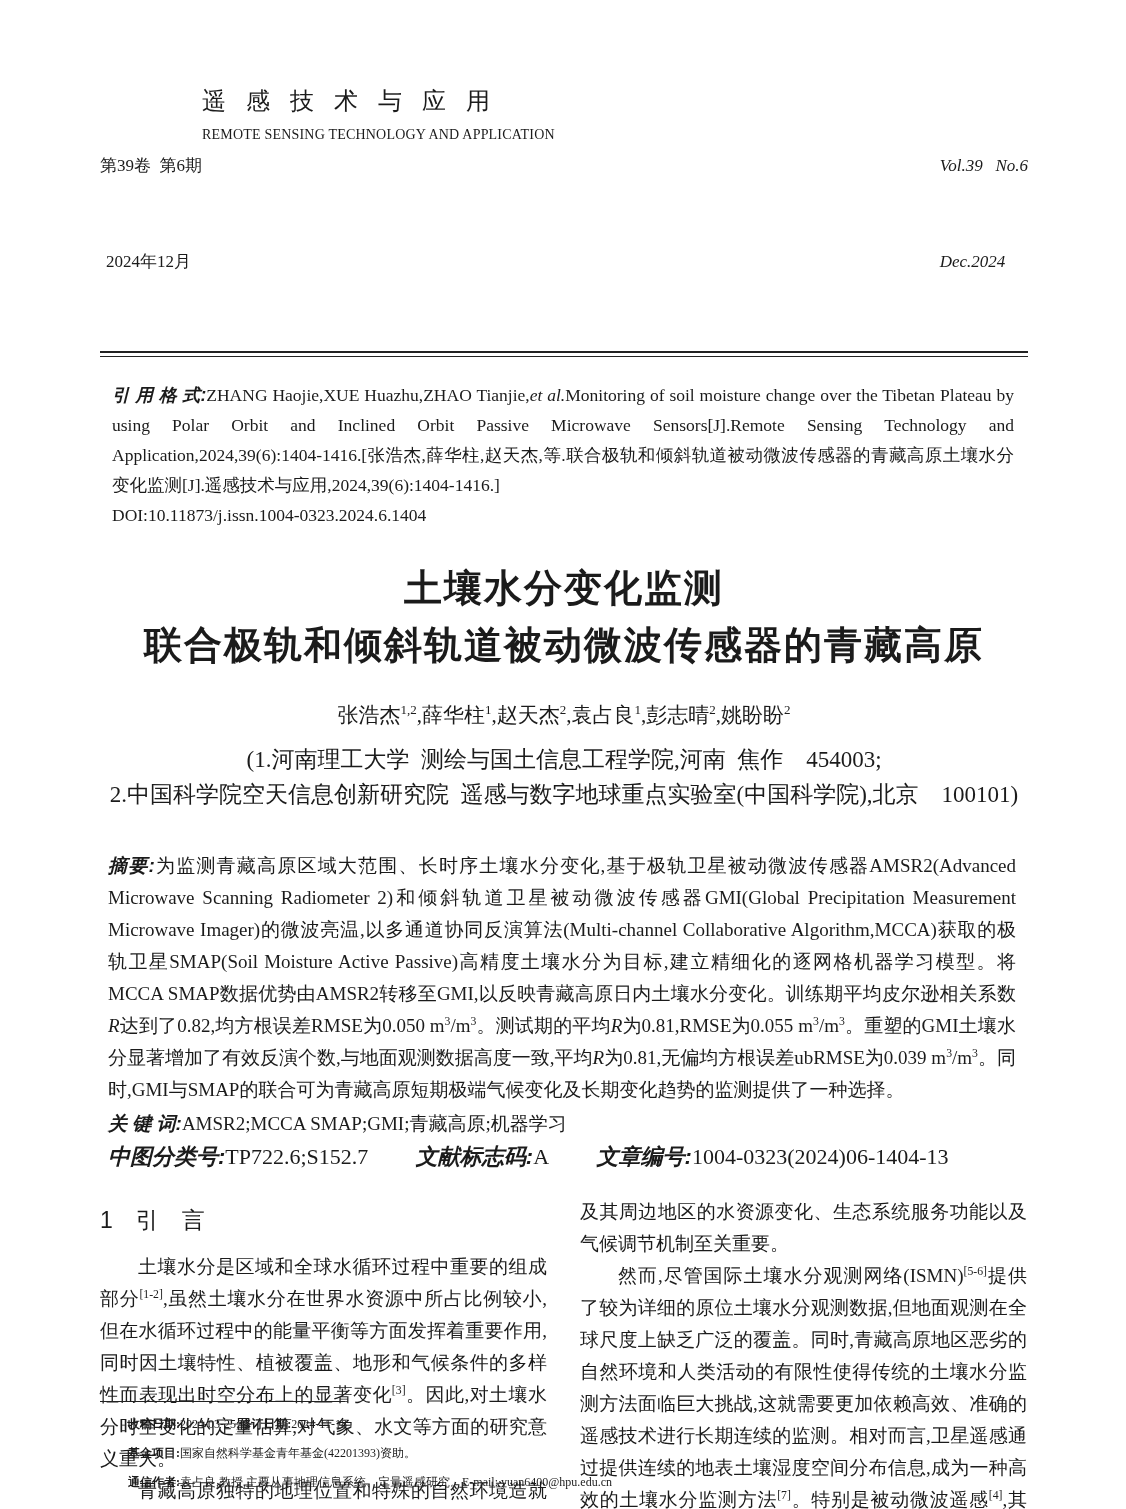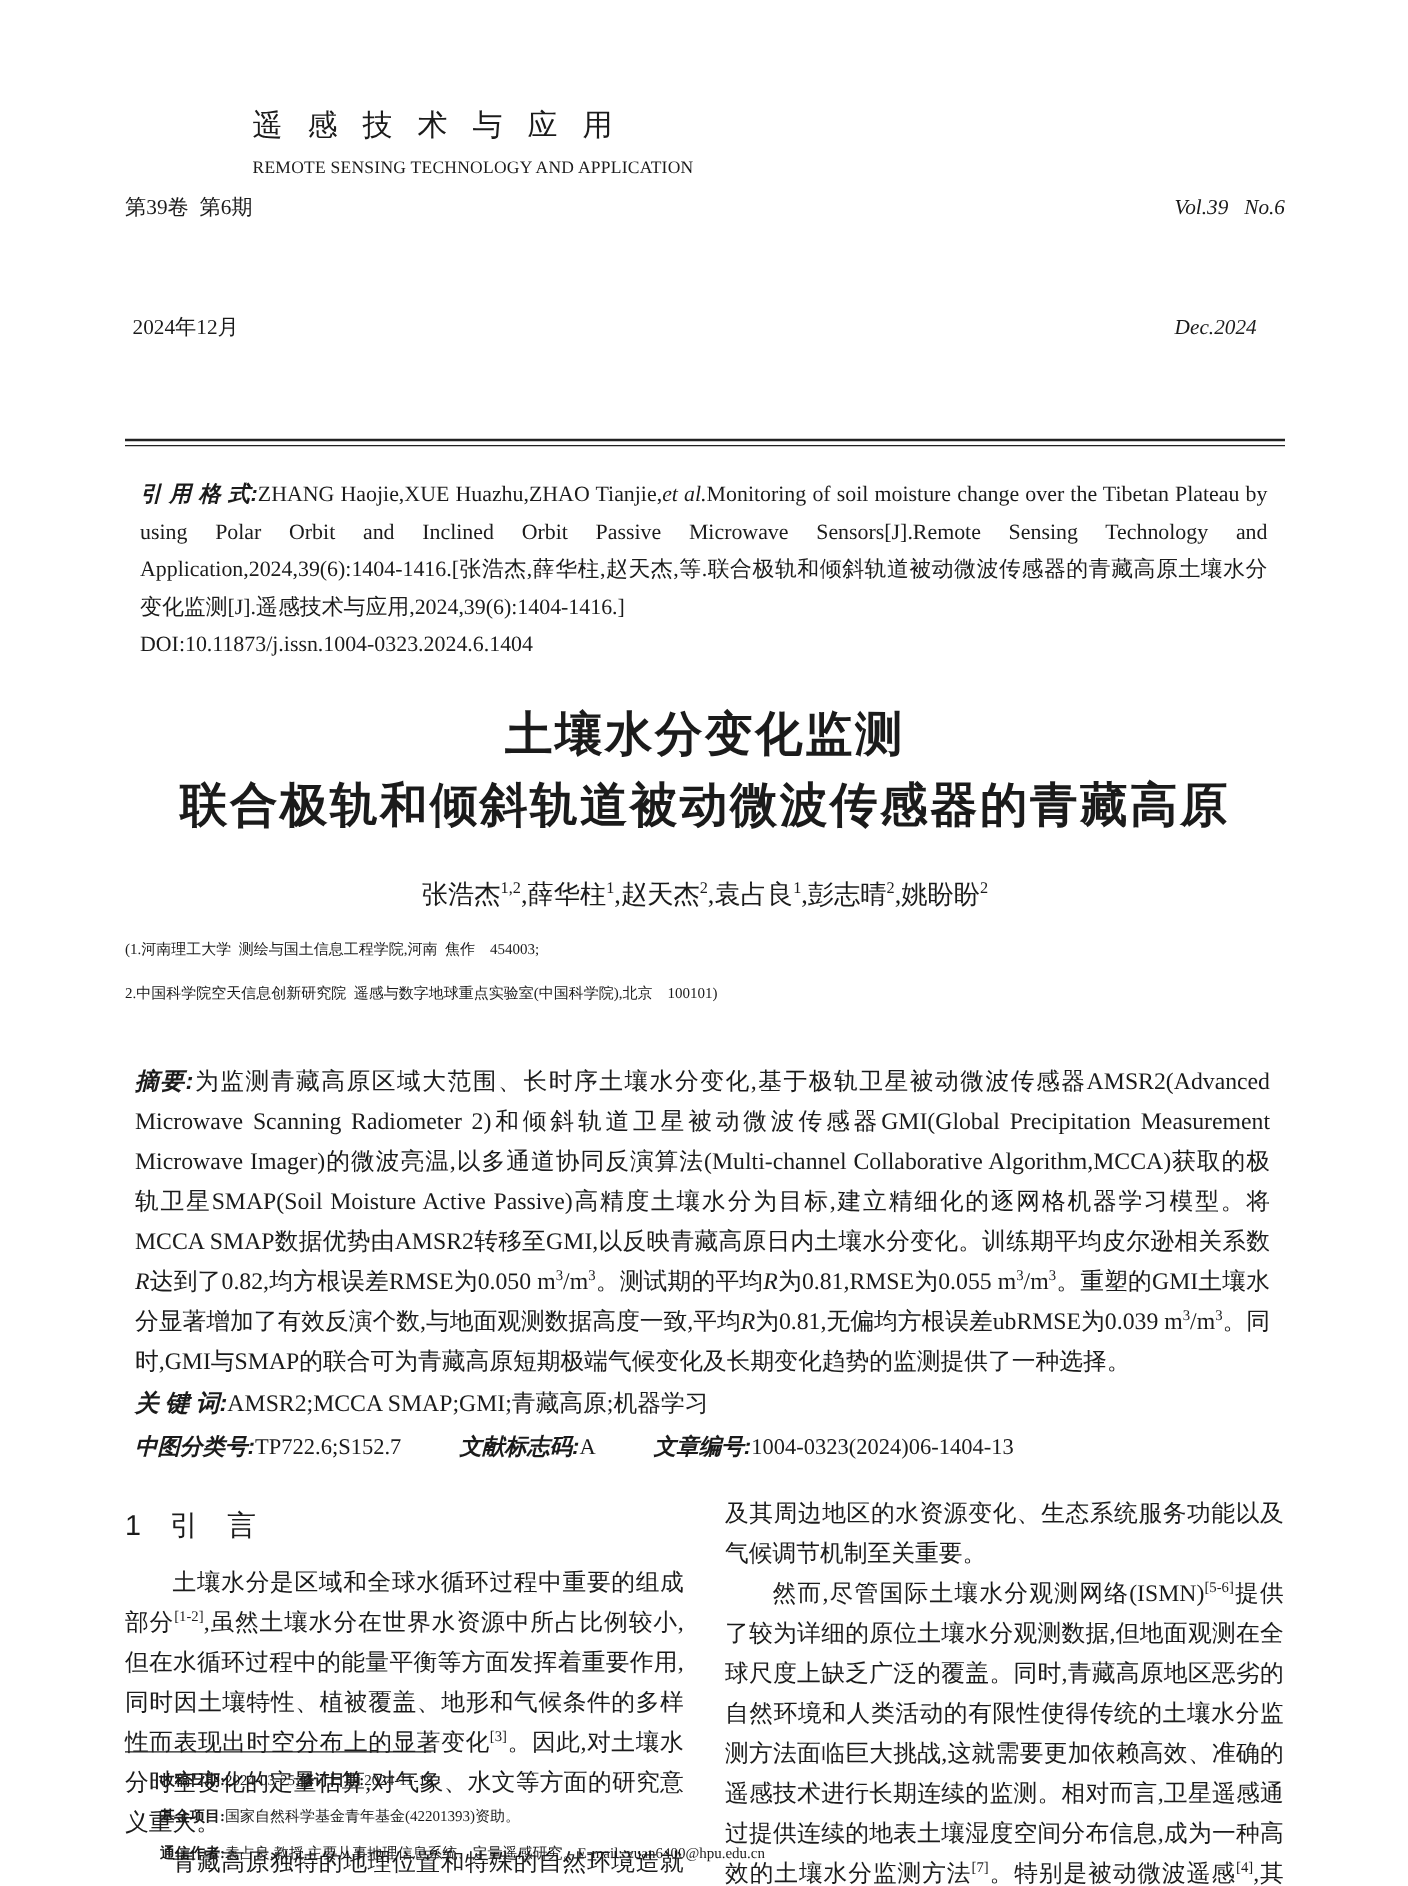--- a/index.html
+++ b/index.html
@@ -32,28 +32,28 @@
 
   
   .citation{margin:23px 14px 0 12px;font-size:17.5px;line-height:30px;text-align:justify;}
   .citation p{margin:0;}
   .citation .doi{text-align:left;}
 
   
   .title{margin:30px 0 0 0;text-align:center;font-weight:700;font-size:38px;line-height:57px;letter-spacing:2px;font-family:"Liberation Sans","DejaVu Sans",sans-serif;}
   .title .tline{display:block;}
   .authors{margin-top:26px;text-align:center;font-size:21px;line-height:30px;}
-  .affils{margin-top:12px;text-align:left;font-size:12px;line-height:35px;}
+  .affils{margin-top:12px;text-align:center;font-size:23px;line-height:35px;}
   .affil{white-space:pre-wrap;}
 
   
   .abstract{margin:38px 12px 0 8px;font-size:19px;line-height:32px;text-align:justify;}
   .abstract p{margin:0;}
   .kw-line{margin:2px 12px 0 8px;font-size:19px;line-height:32px;}
-  .clc-line{margin:0 12px 0 8px;font-size:18px;line-height:34px;}
+  .clc-line{margin:0 12px 0 8px;font-size:22px;line-height:34px;}
   .clc-item{margin-right:42px;}
   .clc-item:last-child{margin-right:0;}
 
   
   .body-cols{display:flex;gap:33px;margin-top:22px;}
   .col{width:447px;font-size:19px;line-height:32px;text-align:justify;}
   .sec-heading{font-family:"Liberation Sans","DejaVu Sans",sans-serif;font-weight:400;font-size:23px;line-height:30px;margin:9px 0 16px 0;}
   .col p{margin:0;text-indent:2em;}
   .col p.noindent{text-indent:0;}
 

